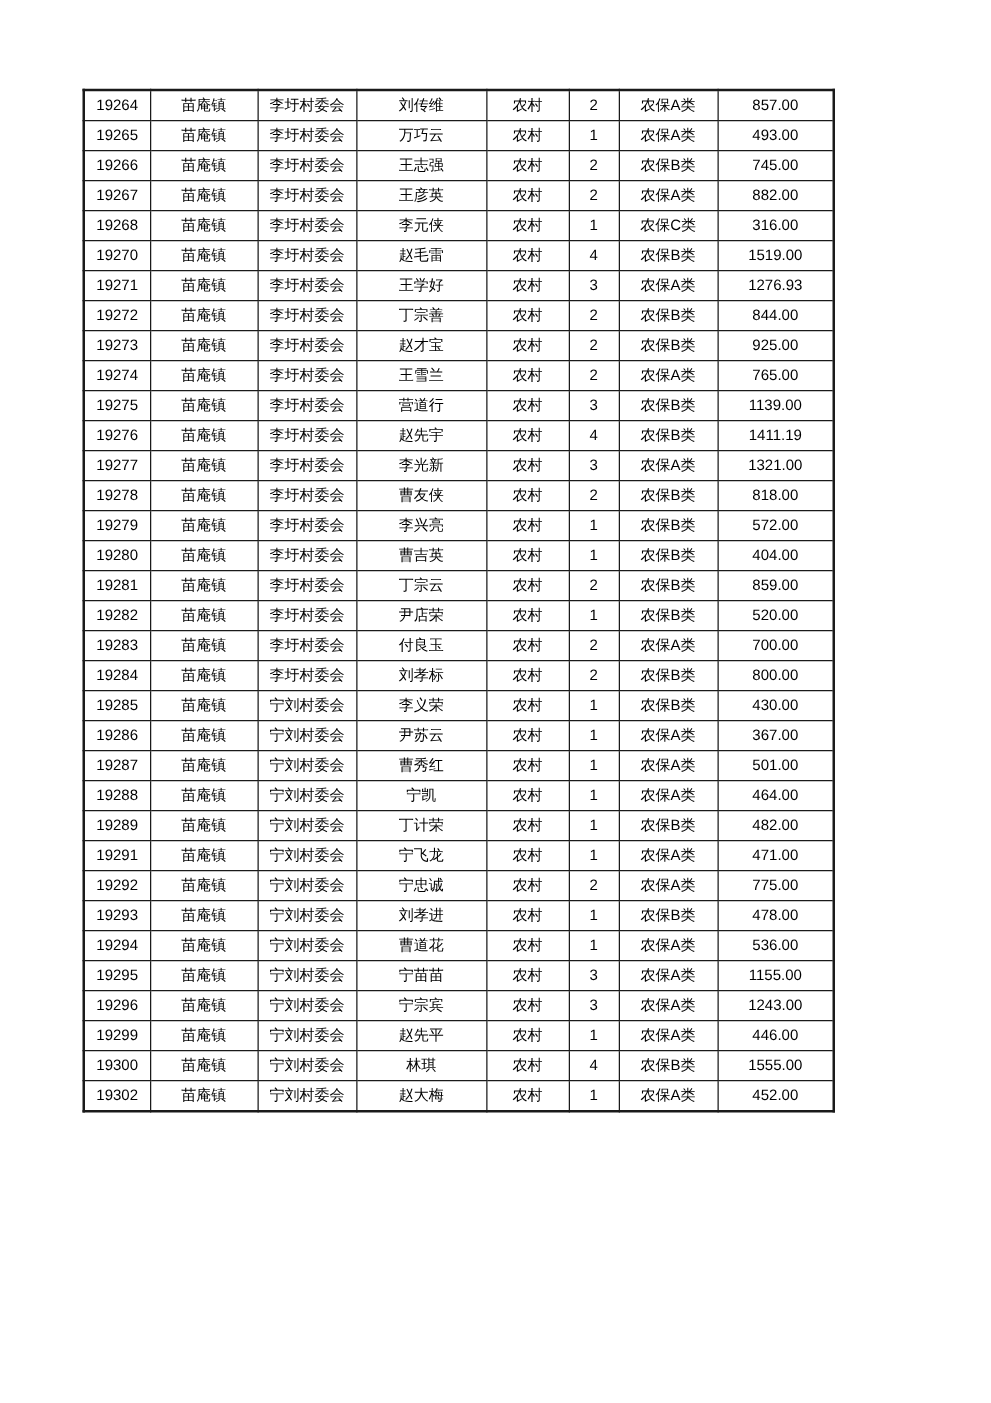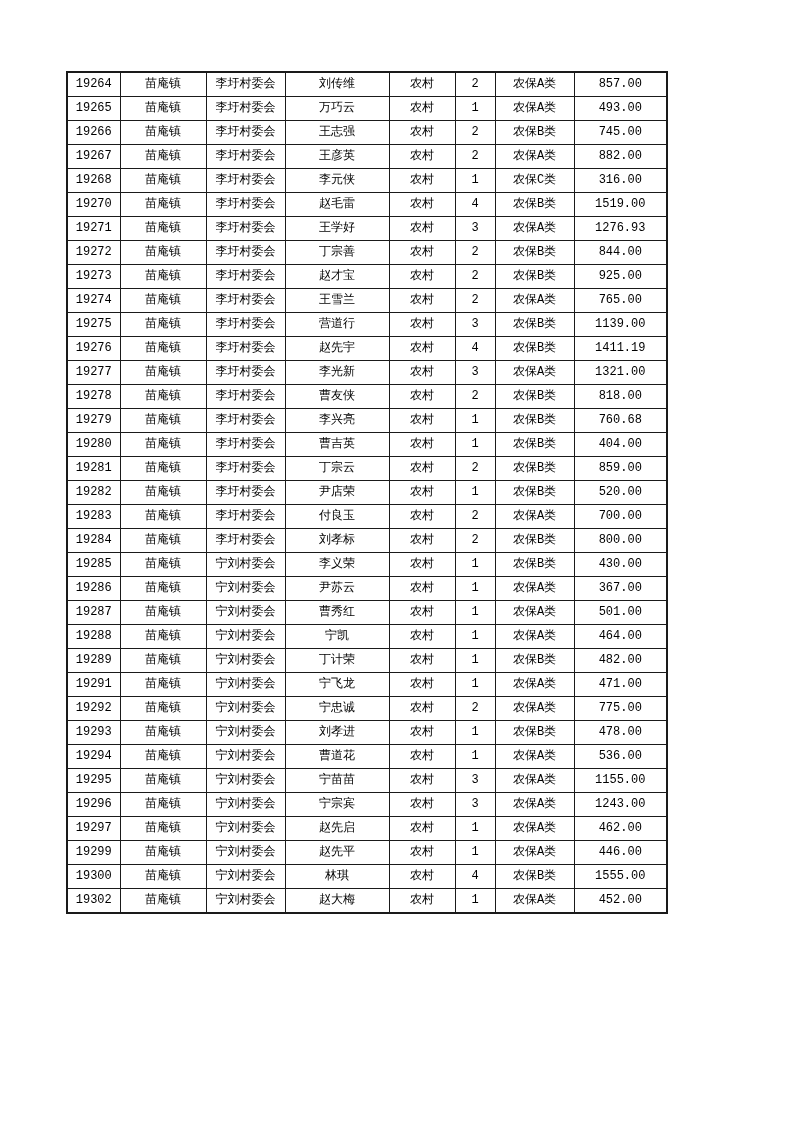--- a/index.html
+++ b/index.html
@@ -5,21 +5,21 @@
   html, body {
     margin: 0;
     padding: 0;
     background: #ffffff;
   }
   .page {
     position: relative;
     width: 793px;
     height: 1122px;
     background: #ffffff;
-    font-family: Liberation Mono, monospace;
+    font-family: Liberation Sans, sans-serif;
     color: #000000;
     overflow: hidden;
   }
   table.data-table {
     position: absolute;
     left: 66px;
     top: 71px;
     width: 600px;
     border-collapse: collapse;
     table-layout: fixed;
@@ -202,21 +202,21 @@
           <td>818.00</td>
         </tr>
         <tr>
           <td>19279</td>
           <td>苗庵镇</td>
           <td>李圩村委会</td>
           <td>李兴亮</td>
           <td>农村</td>
           <td>1</td>
           <td>农保B类</td>
-          <td>760.68</td>
+          <td>572.00</td>
         </tr>
         <tr>
           <td>19280</td>
           <td>苗庵镇</td>
           <td>李圩村委会</td>
           <td>曹吉英</td>
           <td>农村</td>
           <td>1</td>
           <td>农保B类</td>
           <td>404.00</td>
@@ -363,30 +363,20 @@
         </tr>
         <tr>
           <td>19296</td>
           <td>苗庵镇</td>
           <td>宁刘村委会</td>
           <td>宁宗宾</td>
           <td>农村</td>
           <td>3</td>
           <td>农保A类</td>
           <td>1243.00</td>
-        </tr>
-        <tr>
-          <td>19297</td>
-          <td>苗庵镇</td>
-          <td>宁刘村委会</td>
-          <td>赵先启</td>
-          <td>农村</td>
-          <td>1</td>
-          <td>农保A类</td>
-          <td>462.00</td>
         </tr>
         <tr>
           <td>19299</td>
           <td>苗庵镇</td>
           <td>宁刘村委会</td>
           <td>赵先平</td>
           <td>农村</td>
           <td>1</td>
           <td>农保A类</td>
           <td>446.00</td>

